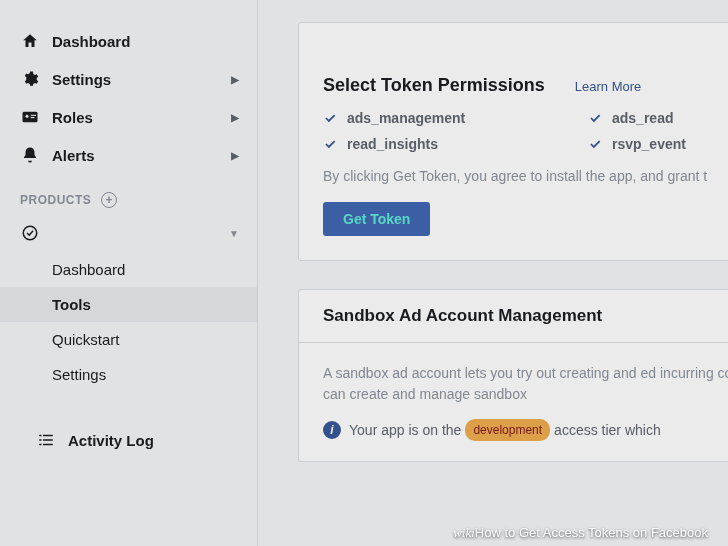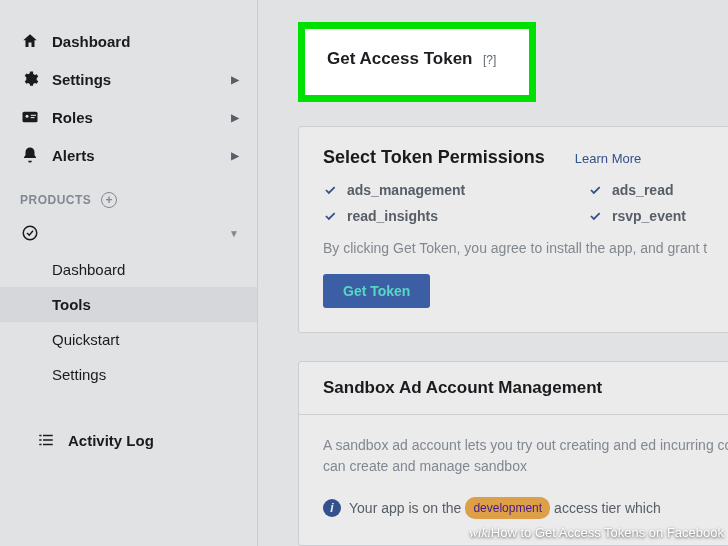--- a/index.html
+++ b/index.html
@@ -129,21 +129,21 @@
 
 .card {
   background: #fff;
   border: 1px solid #dddfe2;
   border-radius: 3px;
   padding: 20px 24px 24px;
   margin-bottom: 28px;
   width: 520px;
 }
 .perm-header { display: flex; align-items: baseline; margin-bottom: 14px; }
-.perm-title { font-size: 18px; font-weight: 700; color: #1c1e21; }
+.perm-title { font-size: 18px; font-weight: 700; color: #1c1e21; margin-top: 32px; }
 .learn-more { font-size: 13px; color: #385898; margin-left: 30px; cursor: pointer; }
 .perm-grid {
   display: grid;
   grid-template-columns: 1fr 1fr;
   gap: 10px 60px;
   margin-bottom: 16px;
 }
 .perm-item { display: flex; align-items: center; font-size: 14px; color: #606770; font-weight: 600; }
 .check {
   width: 14px;
@@ -191,31 +191,31 @@
   color: #fff;
   display: flex; align-items: center; justify-content: center;
   font-size: 12px;
   font-style: italic;
   font-weight: 700;
   margin-right: 8px;
   flex-shrink: 0;
 }
 .dev-badge {
   background: #f0ad4e;
-  color: #4c1d95;
+  color: #7f1d1d;
   padding: 2px 8px;
   border-radius: 10px;
   font-size: 12px;
-  margin: 6px 4px;
+  margin: 0 4px;
 }
 
 .caption {
   position: absolute;
   bottom: 5px;
-  right: 4px;
+  right: 20px;
   font-size: 13px;
   color: #fff;
   z-index: 70;
   text-shadow: 0 1px 3px rgba(0,0,0,0.7);
 }
 .caption .w { font-family: Georgia, serif; font-style: italic; font-weight: 400;}
 </style>
 </head>
 <body>
 
@@ -295,24 +295,20 @@
             <rect x="3" y="17" width="3" height="2"></rect>
             <rect x="8" y="17" width="13" height="2"></rect>
           </svg>
       </span>
       <span>Activity Log</span>
     </div>
   </div>
 
   <div class="main">
 
-    <div class="highlight-box">
-      <span class="highlight-title">Get Access Token</span>
-      <span class="highlight-help">[?]</span>
-    </div>
 
     <div class="card">
       <div class="perm-header">
         <span class="perm-title">Select Token Permissions</span>
         <span class="learn-more">Learn More</span>
       </div>
       <div class="perm-grid">
         <div class="perm-item">
           <svg class="check" viewBox="0 0 24 24" fill="none" stroke="currentColor" stroke-width="3">
               <path d="M5 12l5 5L20 7"></path>

